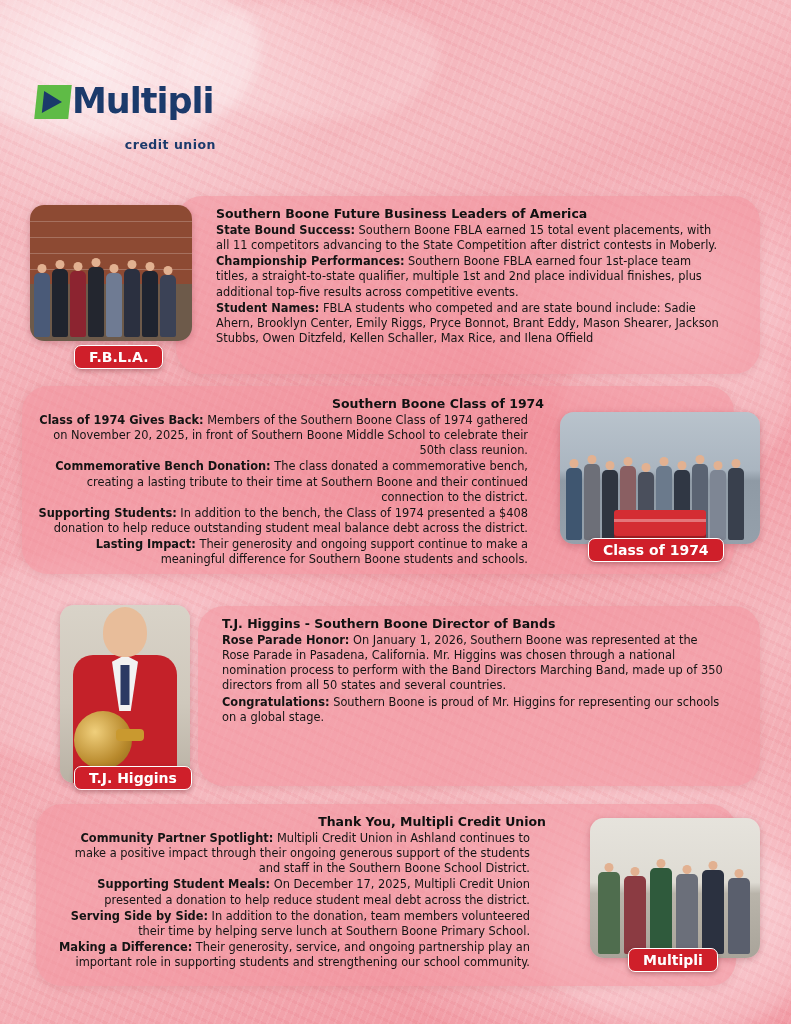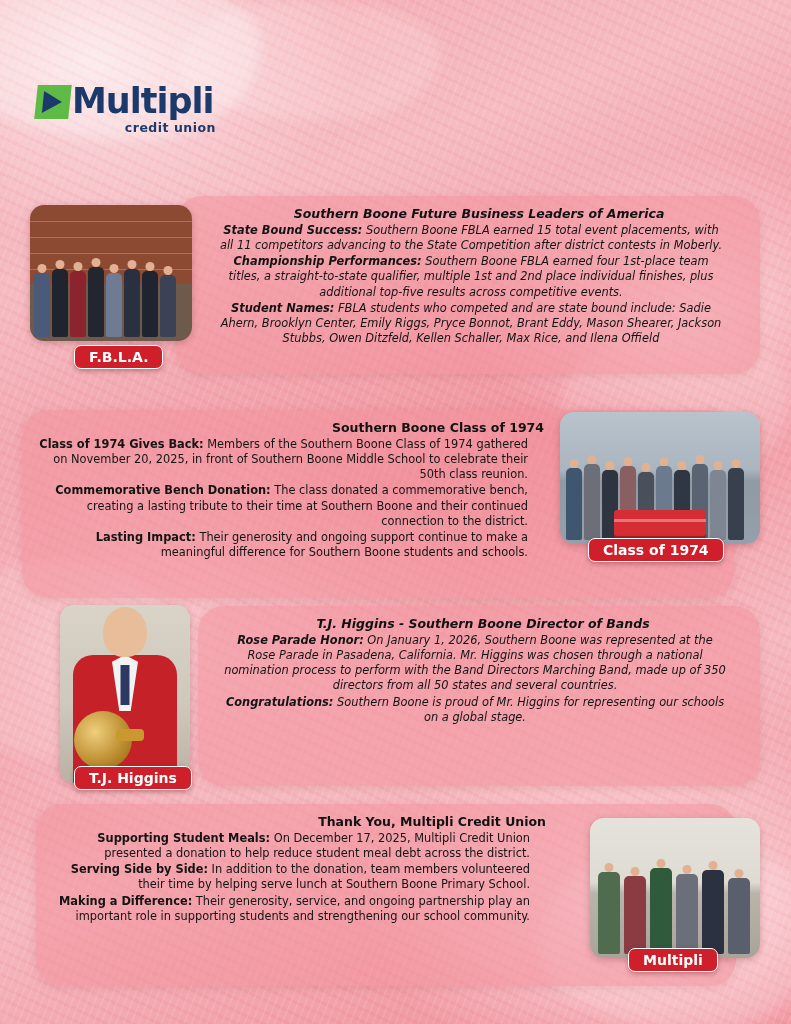--- a/index.html
+++ b/index.html
@@ -82,21 +82,21 @@
     color: #1b3a6b;
     letter-spacing: -1px;
   }
   .logo-sub {
     text-align: right;
     font-family: "DejaVu Sans", sans-serif;
     font-size: 12.5px;
     font-weight: bold;
     color: #1b3a6b;
     letter-spacing: .5px;
-    margin-top: 1px;
+    margin-top: 18px;
     padding-right: 4px;
   }
   .title-wrap {
     position: absolute;
     right: 34px;
     top: 14px;
     text-align: right;
     width: 560px;
   }
   .title-1 {
@@ -146,21 +146,21 @@
     margin-bottom: 2px;
   }
   .story-body {
     font-family: "DejaVu Sans", sans-serif;
     font-size: 11.4px;
     color: #141414;
     line-height: 1.33;
   }
   .story-body p { margin: 0 16px 1px 0; }
   .lead { font-weight: bold; }
-  .t-left { text-align: center; font-style: italic; }
+  .t-left { text-align: left; }
   .t-right { text-align: right; }
 
   
   .photo {
     position: absolute;
     border-radius: 14px;
     overflow: hidden;
     box-shadow: 0 2px 7px rgba(110,30,40,0.28);
   }
   .photo .ph-canvas {
@@ -322,26 +322,27 @@
     <div class="fig" style="left:40px;width:16px;height:66px;background:#8c2430;"></div>
     <div class="fig" style="left:58px;width:16px;height:70px;background:#23262f;"></div>
     <div class="fig" style="left:76px;width:16px;height:64px;background:#6f7b93;"></div>
     <div class="fig" style="left:94px;width:16px;height:68px;background:#2b3040;"></div>
     <div class="fig" style="left:112px;width:16px;height:66px;background:#1f2430;"></div>
     <div class="fig" style="left:130px;width:16px;height:62px;background:#3b4256;"></div>
   </div>
 </div>
 <div class="caption" style="left:74px;top:345px;">F.B.L.A.</div>
 
-<div class="card" style="left:22px;top:410px;width:712px;height:188px;">
+<div class="card" style="left:22px;top:386px;width:712px;height:188px;">
   <div class="card-inner" style="padding-right:190px;padding-left:14px;">
     <div class="story-title t-right">Southern Boone Class of 1974</div>
     <div class="story-body t-right">
       <p><span class="lead">Class of 1974 Gives Back:</span><span> Members of the Southern Boone Class of 1974 gathered on November 20, 2025, in front of Southern Boone Middle School to celebrate their 50th class reunion.</span></p>
       <p><span class="lead">Commemorative Bench Donation:</span><span> The class donated a commemorative bench, creating a lasting tribute to their time at Southern Boone and their continued connection to the district.</span></p>
+      <p><span class="lead">Supporting Students:</span><span> In addition to the bench, the Class of 1974 presented a $408 donation to help reduce outstanding student meal balance debt across the district.</span></p>
       <p><span class="lead">Lasting Impact:</span><span> Their generosity and ongoing support continue to make a meaningful difference for Southern Boone students and schools.</span></p>
     </div>
   </div>
 </div>
 
 <div class="photo ph-1974" style="left:560px;top:412px;width:200px;height:132px;">
   <div class="ph-canvas">
     <div class="fig" style="left:6px;width:16px;height:72px;background:#3f5670;"></div>
     <div class="fig" style="left:24px;width:16px;height:76px;background:#6d6f78;"></div>
     <div class="fig" style="left:42px;width:16px;height:70px;background:#2f3540;"></div>
@@ -375,20 +376,21 @@
     <div class="hig-head"></div>
     <div class="horn"></div>
   </div>
 </div>
 <div class="caption" style="left:74px;top:766px;">T.J. Higgins</div>
 
 <div class="card" style="left:36px;top:804px;width:700px;height:182px;">
   <div class="card-inner" style="padding-right:190px;padding-left:14px;">
     <div class="story-title t-right">Thank You, Multipli Credit Union</div>
     <div class="story-body t-right">
+      <p><span class="lead">Community Partner Spotlight:</span><span> Multipli Credit Union in Ashland continues to make a positive impact through their ongoing generous support of the students and staff in the Southern Boone School District.</span></p>
       <p><span class="lead">Supporting Student Meals:</span><span> On December 17, 2025, Multipli Credit Union presented a donation to help reduce student meal debt across the district.</span></p>
       <p><span class="lead">Serving Side by Side:</span><span> In addition to the donation, team members volunteered their time by helping serve lunch at Southern Boone Primary School.</span></p>
       <p><span class="lead">Making a Difference:</span><span> Their generosity, service, and ongoing partnership play an important role in supporting students and strengthening our school community.</span></p>
     </div>
   </div>
 </div>
 
 <div class="photo ph-multipli" style="left:590px;top:818px;width:170px;height:140px;">
   <div class="ph-canvas">
     <div class="fig" style="left:8px;width:22px;height:82px;background:#4f6d4e;"></div>

